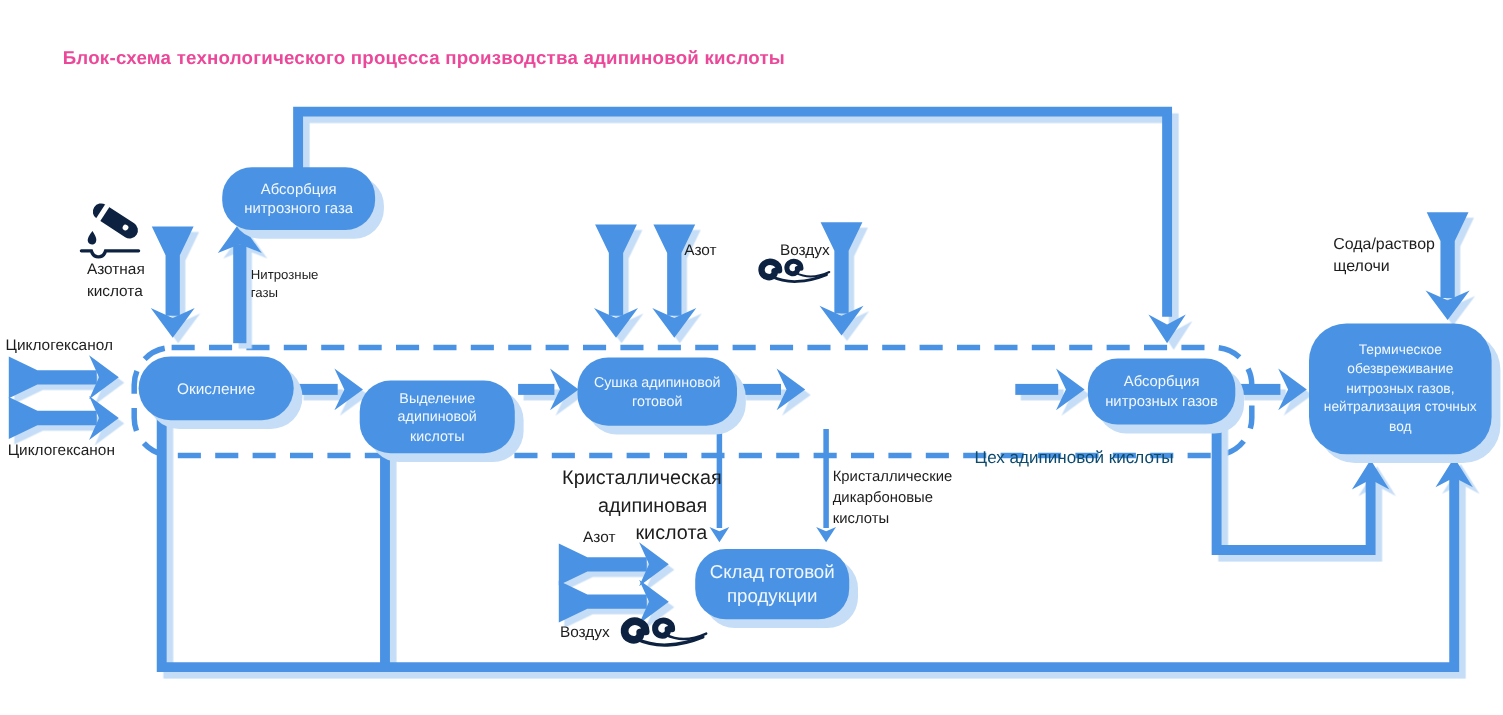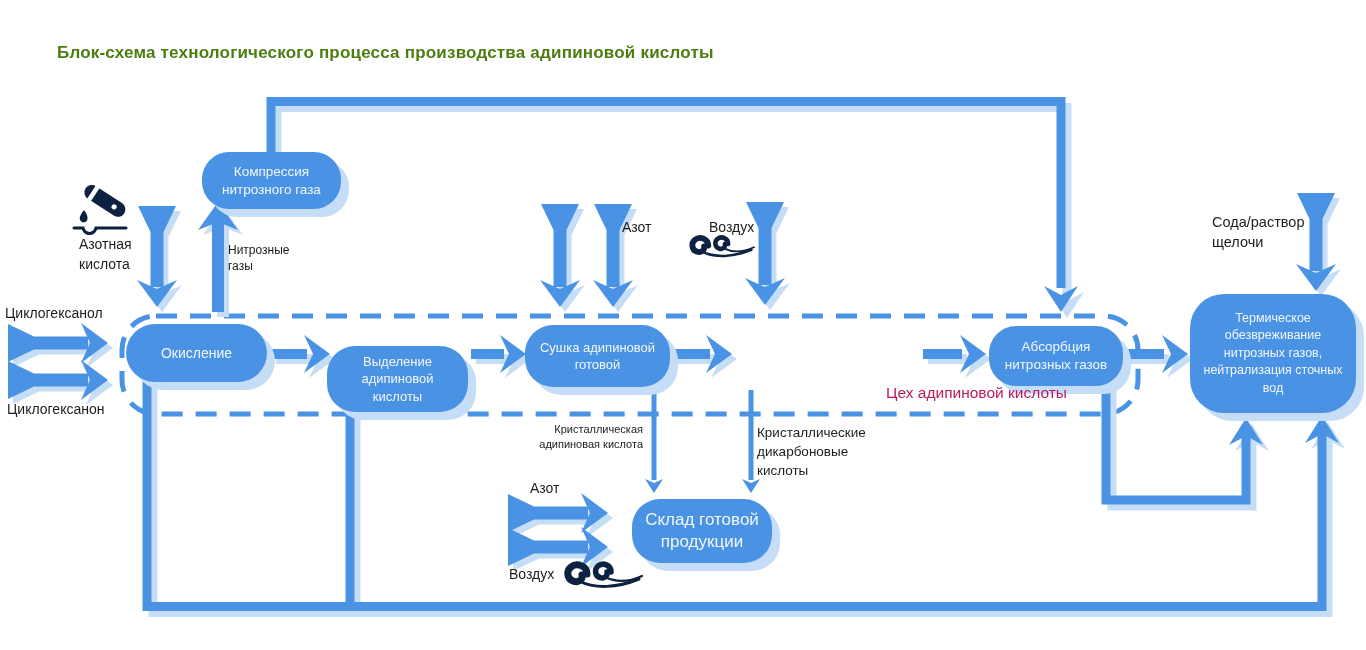--- a/index.html
+++ b/index.html
@@ -9,21 +9,21 @@
     --label:#1d1d1d;
     --box_text:#f2f7fd;
     --background:#ffffff;
   }
   html,body{margin:0;padding:0;background:var(--background);}
   .diagram{
     position:relative;width:1366px;height:650px;background:var(--background);
     overflow:hidden;font-family:"Liberation Sans",sans-serif;color:var(--label);
   }
   .title{
-    position:absolute;left:57px;top:43px;font-size:17px;font-weight:700;color:#4d7c0f;
+    position:absolute;left:57px;top:43px;font-size:17px;font-weight:700;color:#ec4899;
     letter-spacing:.2px;white-space:nowrap;
   }
   svg.wires{position:absolute;left:0;top:0;z-index:1;}
   .ar{fill:var(--primary);}
   .pipe{stroke:var(--primary);stroke-width:9;fill:none;stroke-linejoin:miter;}
   .zone-rect{stroke:var(--primary);stroke-width:5;fill:none;stroke-dasharray:21 13;}
   .sh{filter:drop-shadow(6px 6px 0 var(--shadow));}
   .sh-sm{filter:drop-shadow(5px 5px 0 var(--shadow));}
   .ink-fill{fill:var(--ink);}
   .ink-stroke{stroke:var(--ink);fill:none;stroke-linecap:round;}
@@ -45,25 +45,25 @@
 
   .lbl{position:absolute;z-index:3;color:var(--label);font-size:14px;line-height:1.4;}
   .l-nitric{left:79px;top:235px;width:80px;}
   .l-nitrous{left:228px;top:243px;width:80px;font-size:12px;line-height:1.3;}
   .l-cyclohexanol{left:5px;top:304px;}
   .l-cyclohexanone{left:7px;top:400px;}
   .l-water{left:428px;top:224px;width:124px;text-align:right;}
   .l-nitrogen-top{left:622px;top:218px;}
   .l-air-top{left:709px;top:218px;}
   .l-soda{left:1212px;top:212px;width:112px;font-size:14.5px;}
-  .l-cryst-adipic{left:511px;top:422px;width:132px;text-align:right;font-size:11px;}
+  .l-cryst-adipic{left:511px;top:422px;width:132px;text-align:right;font-size:18px;}
   .l-cryst-dicarb{left:757px;top:424px;width:140px;font-size:13.5px;}
   .l-nitrogen-bottom{left:530px;top:479px;}
   .l-air-bottom{left:509px;top:565px;}
-  .l-zone{left:886px;top:382px;font-size:15.5px;font-weight:500;color:#be185d;}
+  .l-zone{left:886px;top:406px;font-size:15.5px;font-weight:500;color:#0c4a6e;}
 </style>
 </head>
 <body>
 
 <div class="diagram">
 
   <div class="title">Блок-схема технологического процесса производства адипиновой кислоты</div>
 
   <svg class="wires" width="1366" height="650" viewBox="0 0 1366 650" aria-hidden="true">
 
@@ -177,21 +177,21 @@
     </g>
 
     <g>
       <use href="#windglyph" transform="translate(690,234) scale(0.83)"></use>
     </g>
     <g>
       <use href="#windglyph" transform="translate(565,560)"></use>
     </g>
   </svg>
 
-  <div class="box b-compression">Компрессия нитрозного газа</div>
+  <div class="box b-compression">Абсорбция нитрозного газа</div>
   <div class="box b-oxidation">Окисление</div>
   <div class="box b-adipic">Выделение адипиновой кислоты</div>
   <div class="box b-drying">Сушка адипиновой готовой</div>
   <div class="box b-absorption">Абсорбция нитрозных газов</div>
   <div class="box b-thermal">Термическое обезвреживание нитрозных газов, нейтрализация сточных вод</div>
   <div class="box b-warehouse">Склад готовой продукции</div>
 
   <div class="lbl l-nitric">Азотная кислота</div>
   <div class="lbl l-nitrous">Нитрозные газы</div>
   <div class="lbl l-cyclohexanol">Циклогексанол</div>

